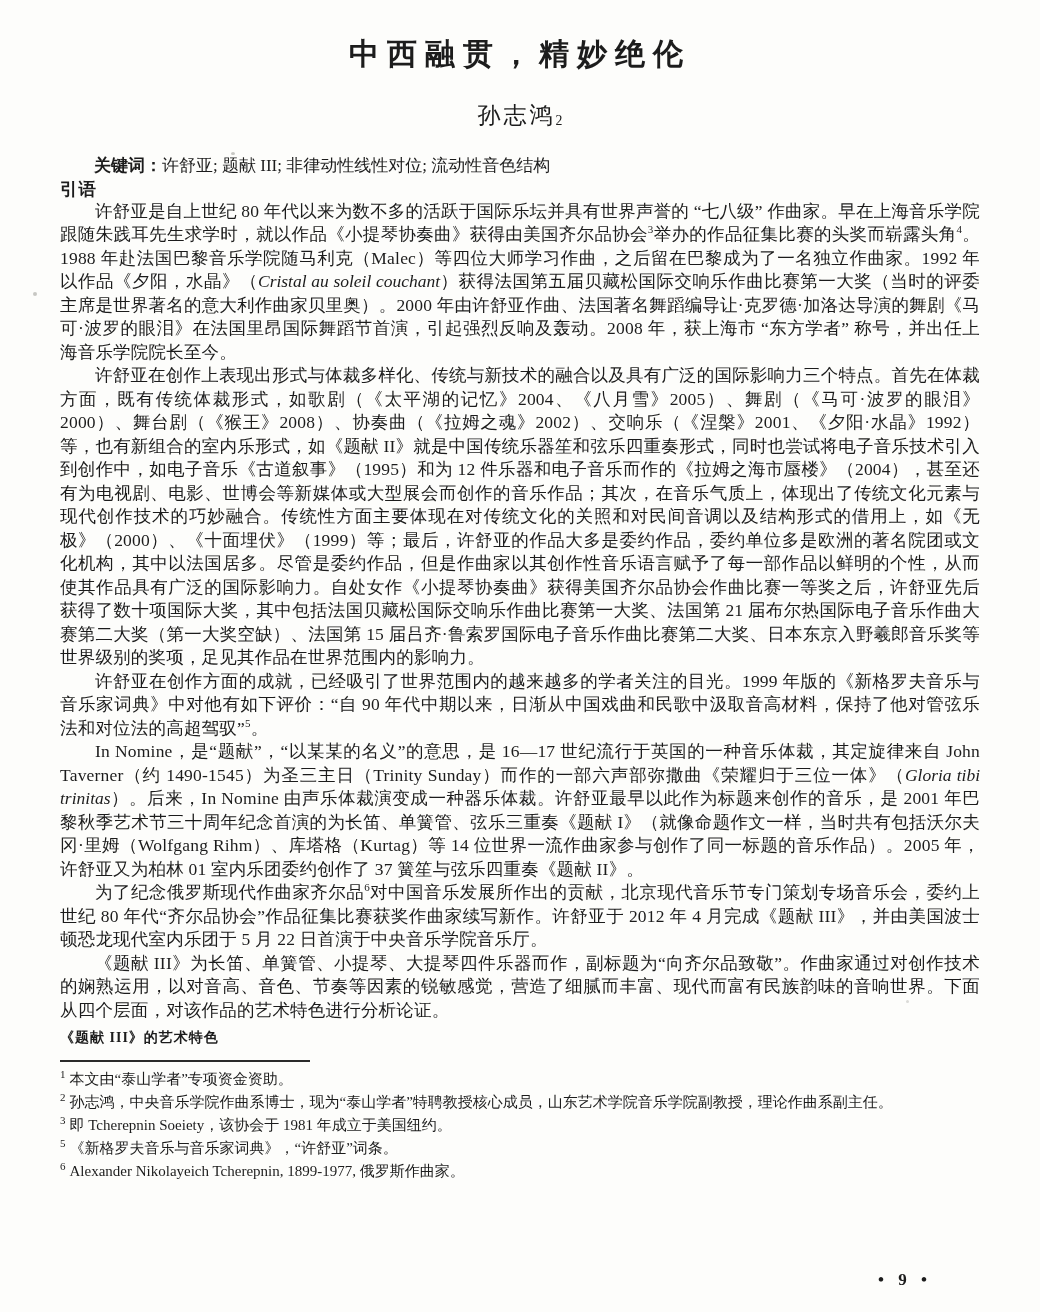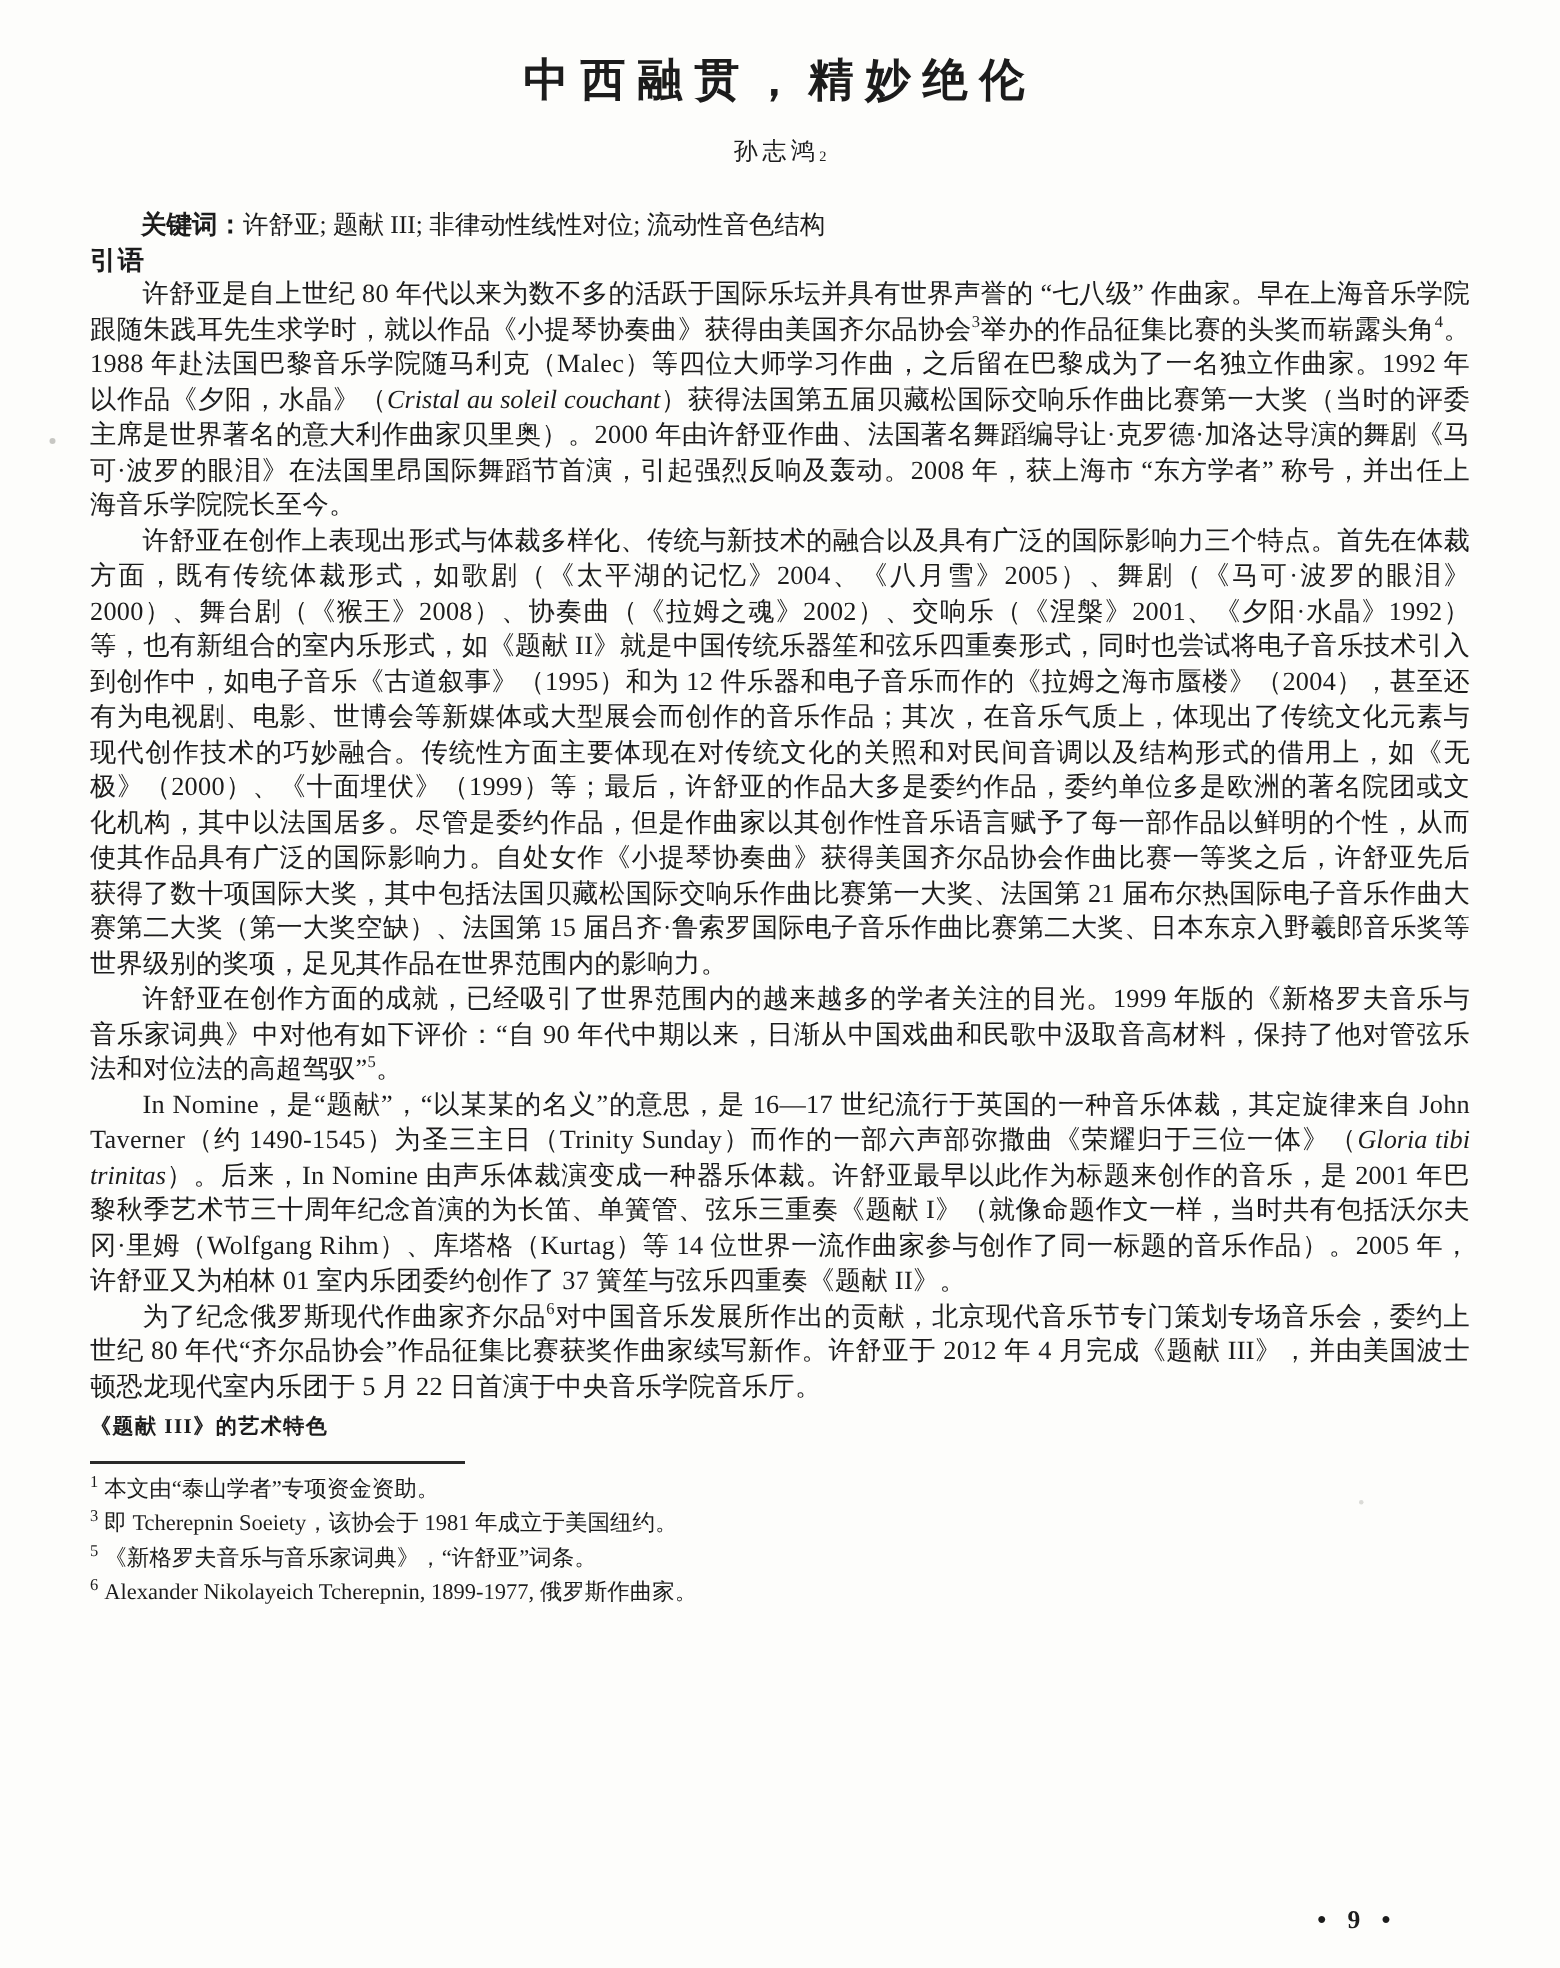--- a/index.html
+++ b/index.html
@@ -10,21 +10,21 @@
   }
   .content { padding:0 60px; }
   h1.title {
     margin:36px 0 0; text-align:center; font-size:30px; line-height:36px;
     font-weight:bold; letter-spacing:8px;
   }
   .subtitle {
     margin-top:25px; text-align:center; font-size:22px; line-height:28px;
     font-weight:bold; letter-spacing:2px;
   }
-  .author { margin-top:18px; text-align:center; font-size:16px; line-height:24px; letter-spacing:3px; }
+  .author { margin-top:32px; text-align:center; font-size:23px; line-height:24px; letter-spacing:3px; }
   .note-num { font-size:60%; vertical-align:-0.12em; letter-spacing:0; font-weight:normal; }
   .abstract { margin-top:20px; font-size:17px; line-height:25px; text-align:justify; }
   .abstract p { margin:0; text-indent:2em; }
   .abstract .lab { font-weight:bold; }
   h2.center-head {
     margin:0; text-align:left; font-size:17.5px; line-height:22px; font-weight:bold;
     letter-spacing:1px;
   }
   h2.features { margin-top:4px; font-size:14px; line-height:24px; }
   p.body {
@@ -69,27 +69,29 @@
     <p class="body"><span>许舒亚是自上世纪 80 年代以来为数不多的活跃于国际乐坛并具有世界声誉的 “七八级” 作曲家。早在上海音乐学院跟随朱践耳先生求学时，就以作品《小提琴协奏曲》获得由美国齐尔品协会</span><sup>3</sup><span>举办的作品征集比赛的头奖而崭露头角</span><sup>4</sup><span>。1988 年赴法国巴黎音乐学院随马利克（Malec）等四位大师学习作曲，之后留在巴黎成为了一名独立作曲家。1992 年以作品《夕阳，水晶》（</span><i>Cristal au soleil couchant</i><span>）获得法国第五届贝藏松国际交响乐作曲比赛第一大奖（当时的评委主席是世界著名的意大利作曲家贝里奥）。2000 年由许舒亚作曲、法国著名舞蹈编导让·克罗德·加洛达导演的舞剧《马可·波罗的眼泪》在法国里昂国际舞蹈节首演，引起强烈反响及轰动。2008 年，获上海市 “东方学者” 称号，并出任上海音乐学院院长至今。</span></p>
 
     <p class="body"><span>许舒亚在创作上表现出形式与体裁多样化、传统与新技术的融合以及具有广泛的国际影响力三个特点。首先在体裁方面，既有传统体裁形式，如歌剧（《太平湖的记忆》2004、《八月雪》2005）、舞剧（《马可·波罗的眼泪》2000）、舞台剧（《猴王》2008）、协奏曲（《拉姆之魂》2002）、交响乐（《涅槃》2001、《夕阳·水晶》1992）等，也有新组合的室内乐形式，如《题献 II》就是中国传统乐器笙和弦乐四重奏形式，同时也尝试将电子音乐技术引入到创作中，如电子音乐《古道叙事》（1995）和为 12 件乐器和电子音乐而作的《拉姆之海市蜃楼》（2004），甚至还有为电视剧、电影、世博会等新媒体或大型展会而创作的音乐作品；其次，在音乐气质上，体现出了传统文化元素与现代创作技术的巧妙融合。传统性方面主要体现在对传统文化的关照和对民间音调以及结构形式的借用上，如《无极》（2000）、《十面埋伏》（1999）等；最后，许舒亚的作品大多是委约作品，委约单位多是欧洲的著名院团或文化机构，其中以法国居多。尽管是委约作品，但是作曲家以其创作性音乐语言赋予了每一部作品以鲜明的个性，从而使其作品具有广泛的国际影响力。自处女作《小提琴协奏曲》获得美国齐尔品协会作曲比赛一等奖之后，许舒亚先后获得了数十项国际大奖，其中包括法国贝藏松国际交响乐作曲比赛第一大奖、法国第 21 届布尔热国际电子音乐作曲大赛第二大奖（第一大奖空缺）、法国第 15 届吕齐·鲁索罗国际电子音乐作曲比赛第二大奖、日本东京入野羲郎音乐奖等世界级别的奖项，足见其作品在世界范围内的影响力。</span></p>
 
     <p class="body"><span>许舒亚在创作方面的成就，已经吸引了世界范围内的越来越多的学者关注的目光。1999 年版的《新格罗夫音乐与音乐家词典》中对他有如下评价：“自 90 年代中期以来，日渐从中国戏曲和民歌中汲取音高材料，保持了他对管弦乐法和对位法的高超驾驭”</span><sup>5</sup><span>。</span></p>
 
     <p class="body"><span>In Nomine，是“题献”，“以某某的名义”的意思，是 16—17 世纪流行于英国的一种音乐体裁，其定旋律来自 John Taverner（约 1490-1545）为圣三主日（Trinity Sunday）而作的一部六声部弥撒曲《荣耀归于三位一体》（</span><i>Gloria tibi trinitas</i><span>）。后来，In Nomine 由声乐体裁演变成一种器乐体裁。许舒亚最早以此作为标题来创作的音乐，是 2001 年巴黎秋季艺术节三十周年纪念首演的为长笛、单簧管、弦乐三重奏《题献 I》（就像命题作文一样，当时共有包括沃尔夫冈·里姆（Wolfgang Rihm）、库塔格（Kurtag）等 14 位世界一流作曲家参与创作了同一标题的音乐作品）。2005 年，许舒亚又为柏林 01 室内乐团委约创作了 37 簧笙与弦乐四重奏《题献 II》。</span></p>
 
     <p class="body"><span>为了纪念俄罗斯现代作曲家齐尔品</span><sup>6</sup><span>对中国音乐发展所作出的贡献，北京现代音乐节专门策划专场音乐会，委约上世纪 80 年代“齐尔品协会”作品征集比赛获奖作曲家续写新作。许舒亚于 2012 年 4 月完成《题献 III》，并由美国波士顿恐龙现代室内乐团于 5 月 22 日首演于中央音乐学院音乐厅。</span></p>
 
+    <p class="body"><span>《题献 III》为长笛、单簧管、小提琴、大提琴四件乐器而作，副标题为“向齐尔品致敬”。作曲家通过对创作技术的娴熟运用，以对音高、音色、节奏等因素的锐敏感觉，营造了细腻而丰富、现代而富有民族韵味的音响世界。下面从四个层面，对该作品的艺术特色进行分析论证。</span></p>
 
     <h2 class="center-head features">《题献 III》的艺术特色</h2>
 
     <hr class="fn-rule">
 
     <div class="footnotes">
       <div class="fn"><sup>1</sup><span>本文由“泰山学者”专项资金资助。</span></div>
+      <div class="fn"><sup>2</sup><span>孙志鸿，中央音乐学院作曲系博士，现为“泰山学者”特聘教授核心成员，山东艺术学院音乐学院副教授，理论作曲系副主任。</span></div>
       <div class="fn"><sup>3</sup><span>即 Tcherepnin Soeiety，该协会于 1981 年成立于美国纽约。</span></div>
       <div class="fn"><sup>5</sup><span>《新格罗夫音乐与音乐家词典》，“许舒亚”词条。</span></div>
       <div class="fn"><sup>6</sup><span>Alexander Nikolayeich Tcherepnin, 1899-1977, 俄罗斯作曲家。</span></div>
     </div>
   </div>
 
   <div class="page-num">• 9 •</div>
 </div>
 
 </body></html>

